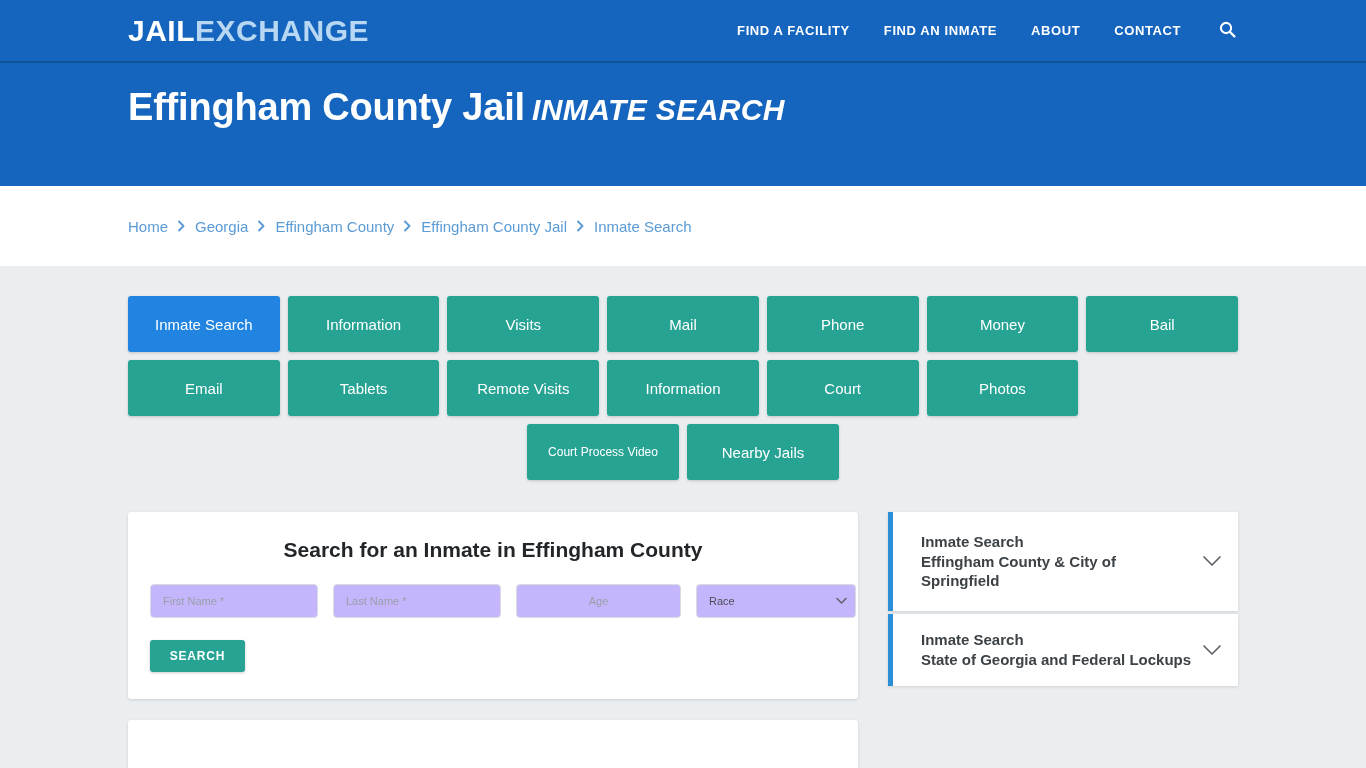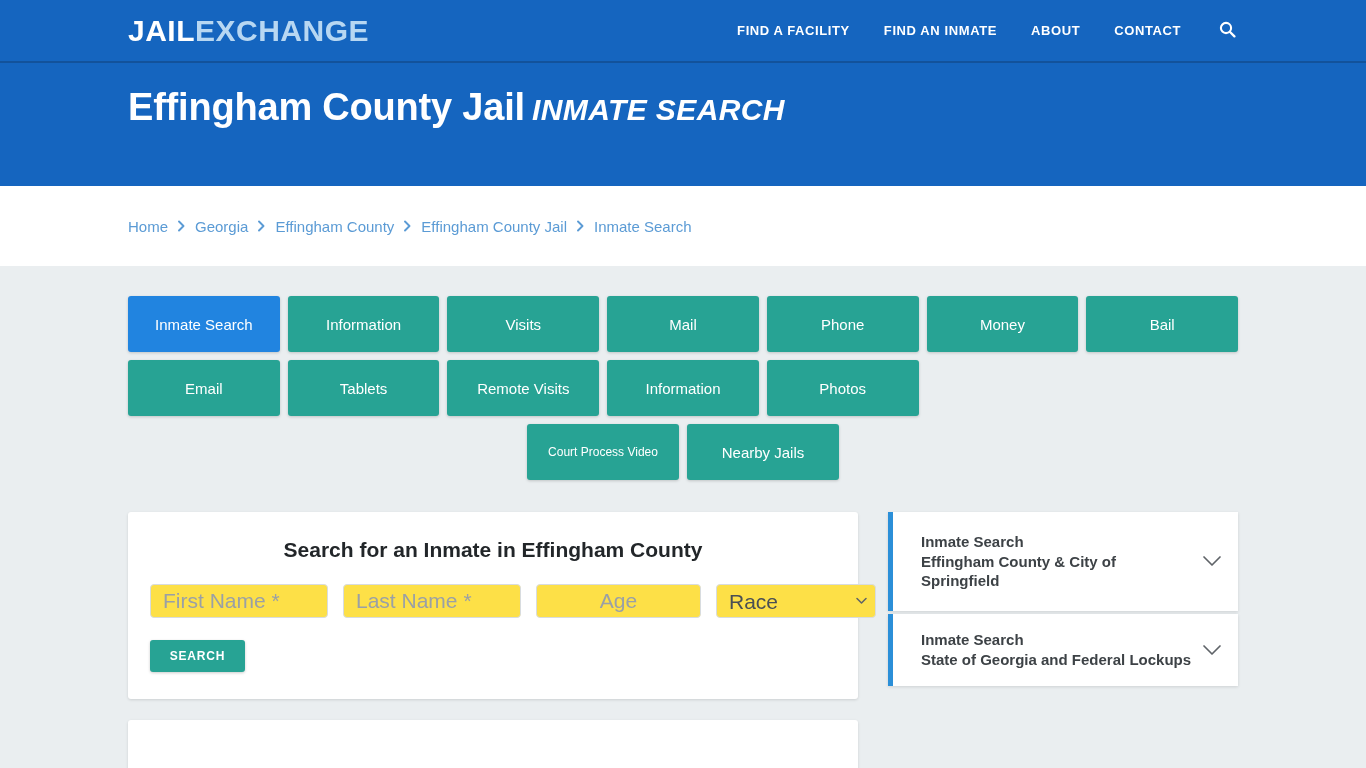--- a/index.html
+++ b/index.html
@@ -169,22 +169,22 @@
     color: #222629;
   }
   .form-row {
     display: flex;
     gap: 15px;
   }
   .form-row .field {
     height: 34px;
     border: 1px solid #d8dcdf;
     border-radius: 4px;
-    background: #fde047;
-    font-size: 21px;
+    background: #c4b5fd;
+    font-size: 11px;
     color: #4a4f54;
     padding: 0 12px;
     font-family: "Liberation Sans", sans-serif;
     outline: none;
   }
   .form-row .field::placeholder { color: #9aa0a6; }
   .f-first { width: 178px; }
   .f-last  { width: 178px; }
   .f-age   { width: 165px; text-align: center; }
   .f-race  { width: 160px; appearance: none; -webkit-appearance: none;
@@ -310,20 +310,21 @@
     <button class="tab-btn">Visits</button>
     <button class="tab-btn">Mail</button>
     <button class="tab-btn">Phone</button>
     <button class="tab-btn">Money</button>
     <button class="tab-btn">Bail</button>
 
     <button class="tab-btn">Email</button>
     <button class="tab-btn">Tablets</button>
     <button class="tab-btn">Remote Visits</button>
     <button class="tab-btn">Information</button>
+    <button class="tab-btn">Court</button>
     <button class="tab-btn">Photos</button>
   </div>
 
   <div class="tab-row-last">
     <button class="tab-btn wide-text">Court Process Video</button>
     <button class="tab-btn">Nearby Jails</button>
   </div>
 
   <div class="content-cols">
 

